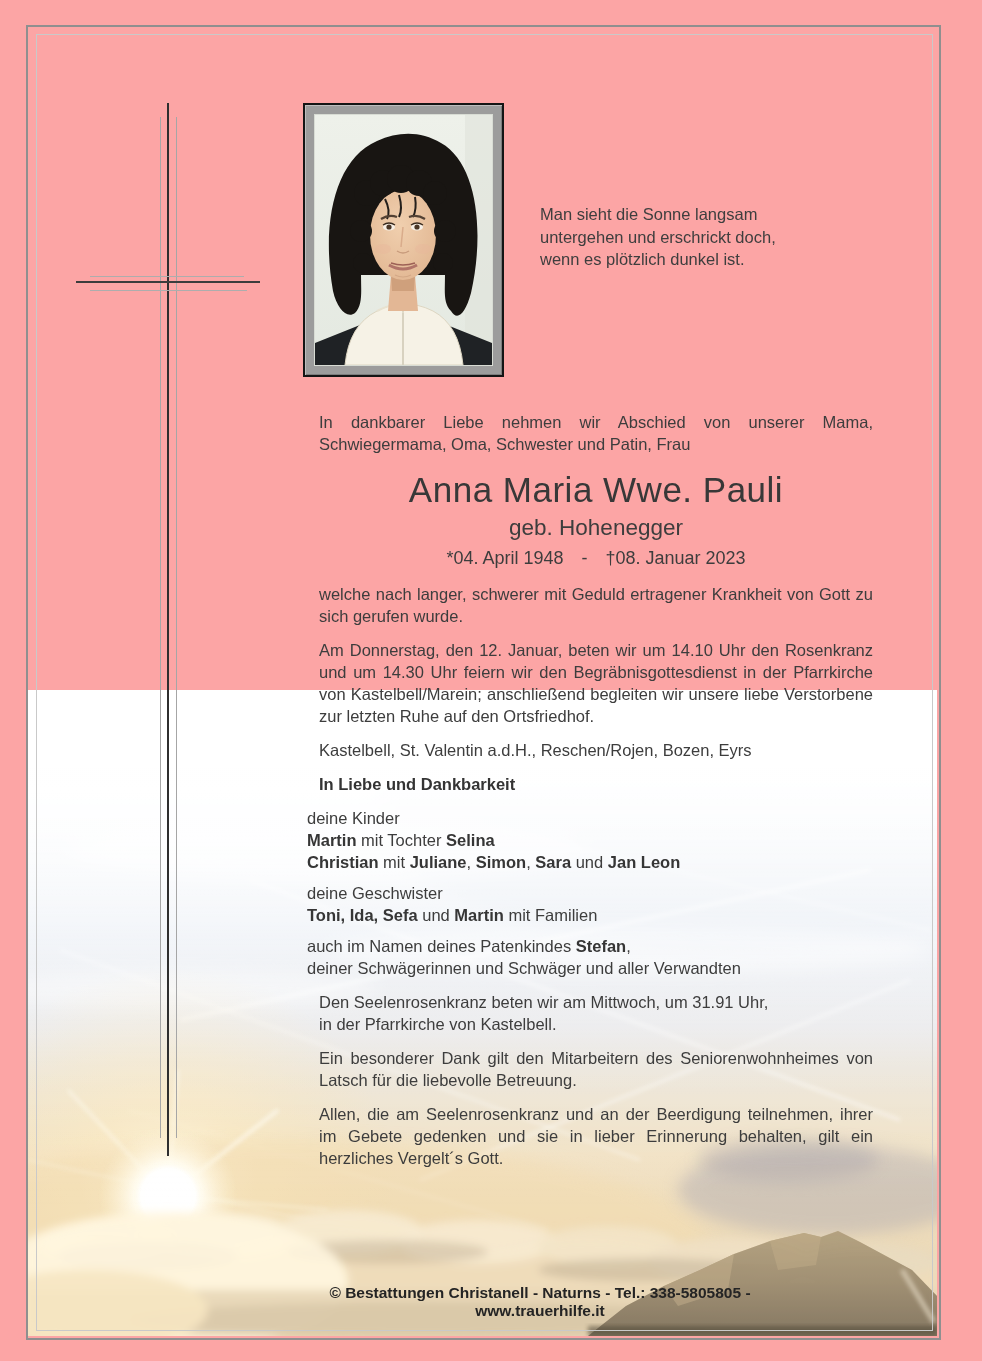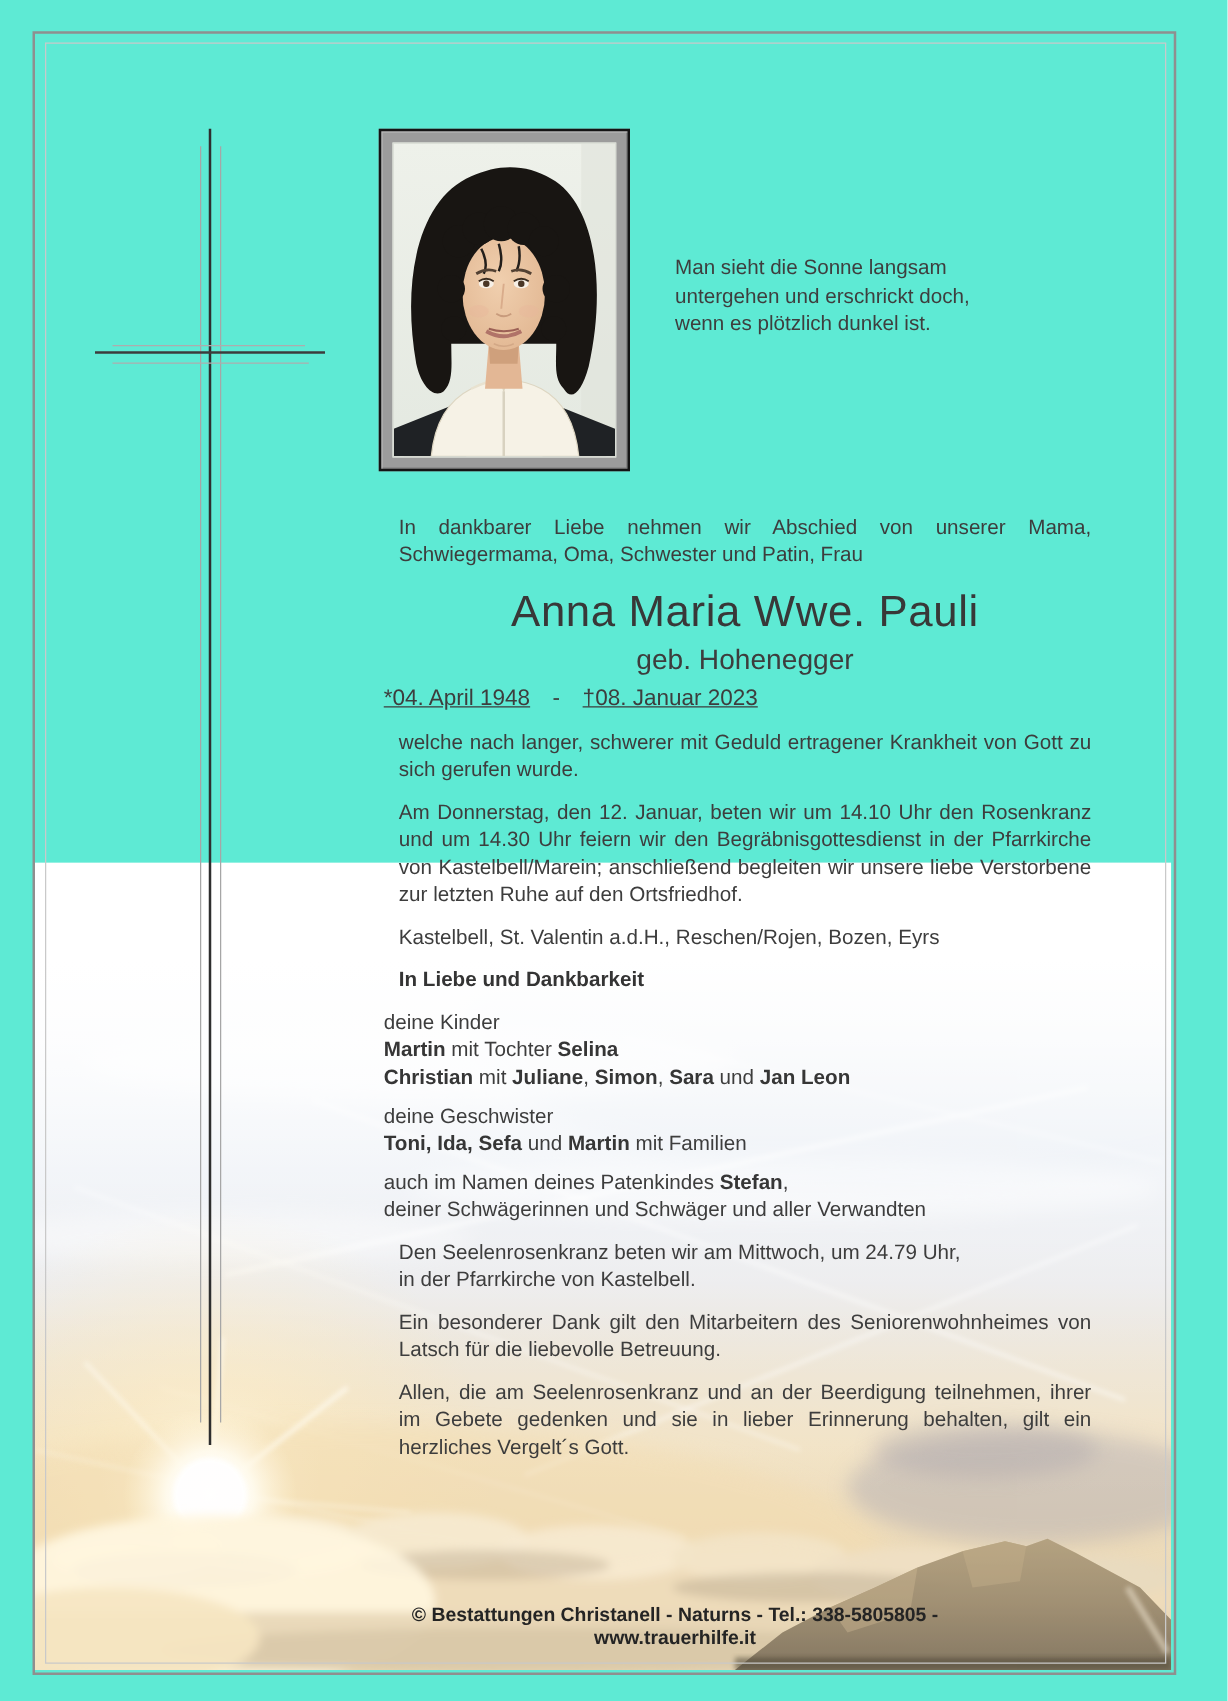--- a/index.html
+++ b/index.html
@@ -1,17 +1,17 @@
 <!DOCTYPE html>
 <html lang="de"><head>
 <meta charset="utf-8">
 <style>
   html,body{margin:0;padding:0;background:#ffffff;}
   .page{
-    position:relative;width:982px;height:1361px;background:#5eead4;overflow:hidden;
+    position:relative;width:982px;height:1361px;background:#fca5a5;overflow:hidden;
     font-family:"Liberation Sans", sans-serif;color:#3d3d3d;
   }
   
   .frame-outer{position:absolute;left:26px;top:25px;width:911px;height:1311px;
     border:2px solid #8f8f8f;z-index:6;pointer-events:none;}
   .frame-inner{position:absolute;left:36px;top:34px;width:895px;height:1295px;
     border:1px solid #c9c9c9;z-index:6;pointer-events:none;}
   
   .bg-scene{position:absolute;left:28px;top:690px;width:909px;height:646px;z-index:1;overflow:hidden;}
   .bg-scene svg{display:block;width:100%;height:100%;}
@@ -38,21 +38,21 @@
   
   .quote{position:absolute;left:540px;top:203px;width:260px;z-index:4;
     font-size:16.5px;line-height:22.5px;white-space:pre-line;color:#3e3e3e;}
   .col{position:absolute;left:307px;top:399px;width:578px;z-index:4;
     font-size:16.5px;line-height:22px;}
   .col p{margin:12px;}
   .just{text-align:justify;}
   .name{font-size:35px;line-height:46px;margin-top:12px;text-align:center;
     color:#383838;letter-spacing:.5px;font-weight:400;}
   .maiden{font-size:22.5px;line-height:30px;text-align:center;}
-  .dates{font-size:18px;line-height:26px;margin-top:2px;text-decoration:underline;}
+  .dates{font-size:18px;line-height:26px;margin-top:2px;text-align:center;}
   .dates .sep{display:inline-block;margin:0 18px;}
   .mt-welche{margin-top:28px;}
   .mt-funeral{margin-top:23px;}
   .mt-places{margin-top:26px;}
   .closing{margin-top:24px;font-weight:bold;color:#343434;}
   .grp{margin-top:9px;}
   .grp-kinder{margin-top:10px;}
   .line{line-height:22px;}
   .b{font-weight:bold;color:#363636;}
   .pre{white-space:pre-line;}
@@ -267,20 +267,20 @@
     </div>
     <div class="grp">
       <div class="line"><span>deine Geschwister</span></div>
       <div class="line"><span class="b">Toni, Ida, Sefa</span><span> und </span><span class="b">Martin</span><span> mit Familien</span></div>
     </div>
     <div class="grp">
       <div class="line"><span>auch im Namen deines Patenkindes </span><span class="b">Stefan</span><span>,</span></div>
       <div class="line"><span>deiner Schwägerinnen und Schwäger und aller Verwandten</span></div>
     </div>
 
-    <p class="pre mt-rosary">Den Seelenrosenkranz beten wir am Mittwoch, um 24.79 Uhr,
+    <p class="pre mt-rosary">Den Seelenrosenkranz beten wir am Mittwoch, um 31.91 Uhr,
 in der Pfarrkirche von Kastelbell.</p>
     <p class="just mt-thanks">Ein besonderer Dank gilt den Mitarbeitern des Seniorenwohnheimes von Latsch für die liebevolle Betreuung.</p>
     <p class="just mt-grat">Allen, die am Seelenrosenkranz und an der Beerdigung teilnehmen, ihrer im Gebete gedenken und sie in lieber Erinnerung behalten, gilt ein herzliches Vergelt´s Gott.</p>
   </div>
 
   <div class="footer">© Bestattungen Christanell - Naturns - Tel.: 338-5805805 - www.trauerhilfe.it</div>
 </div>
 
 </body></html>

